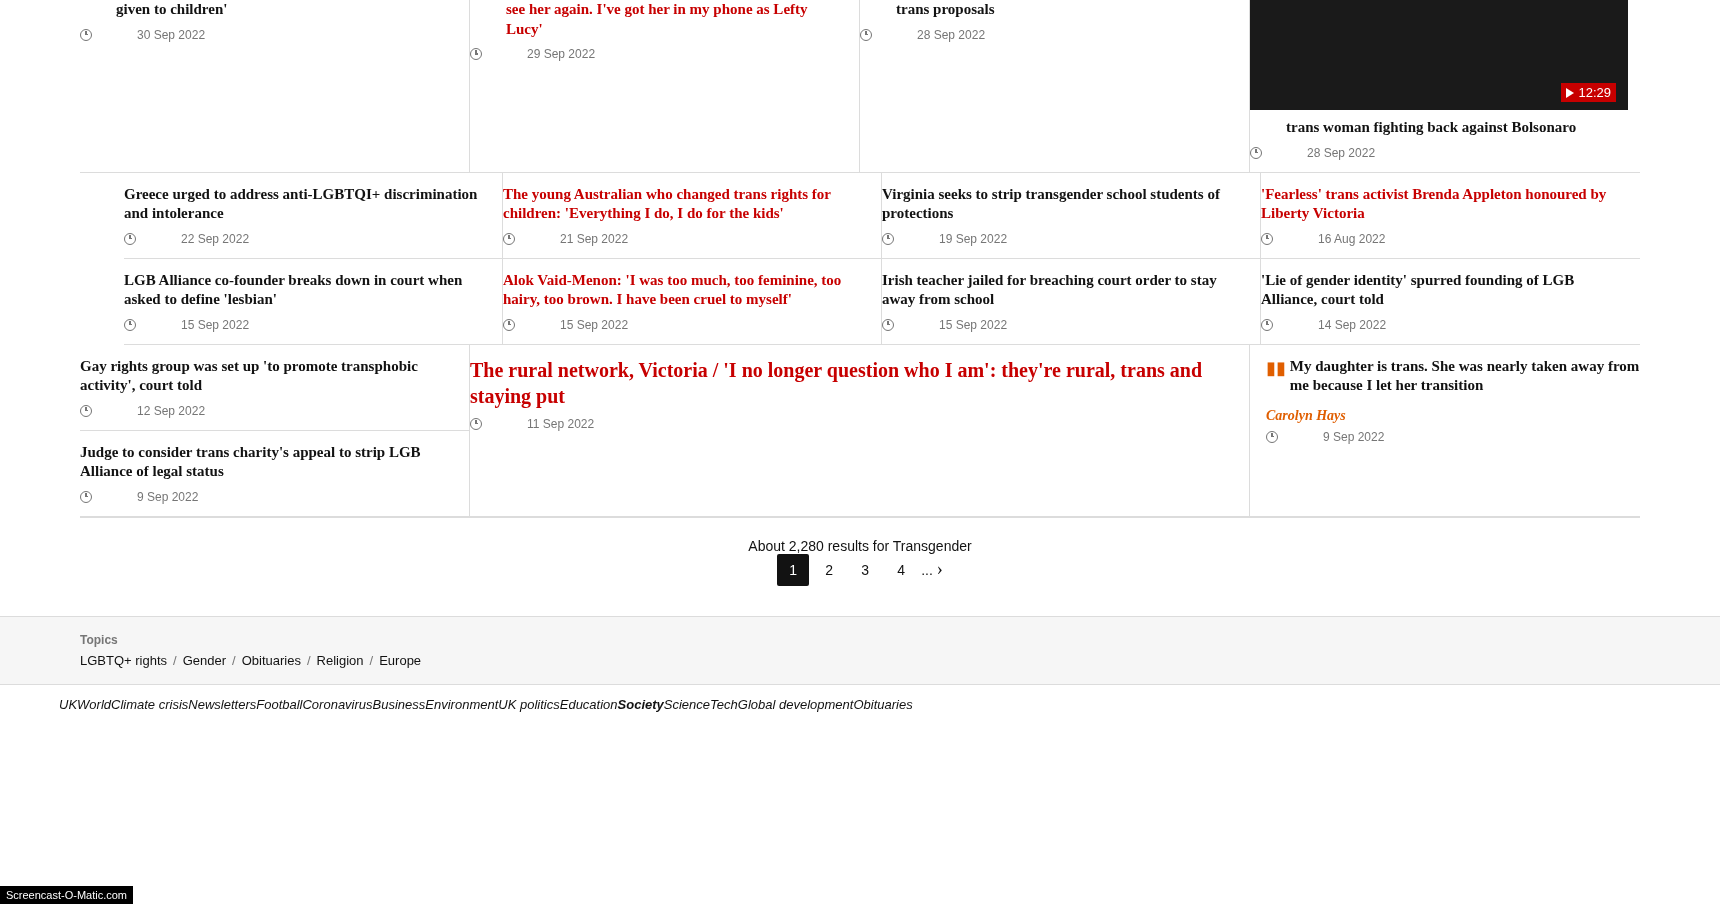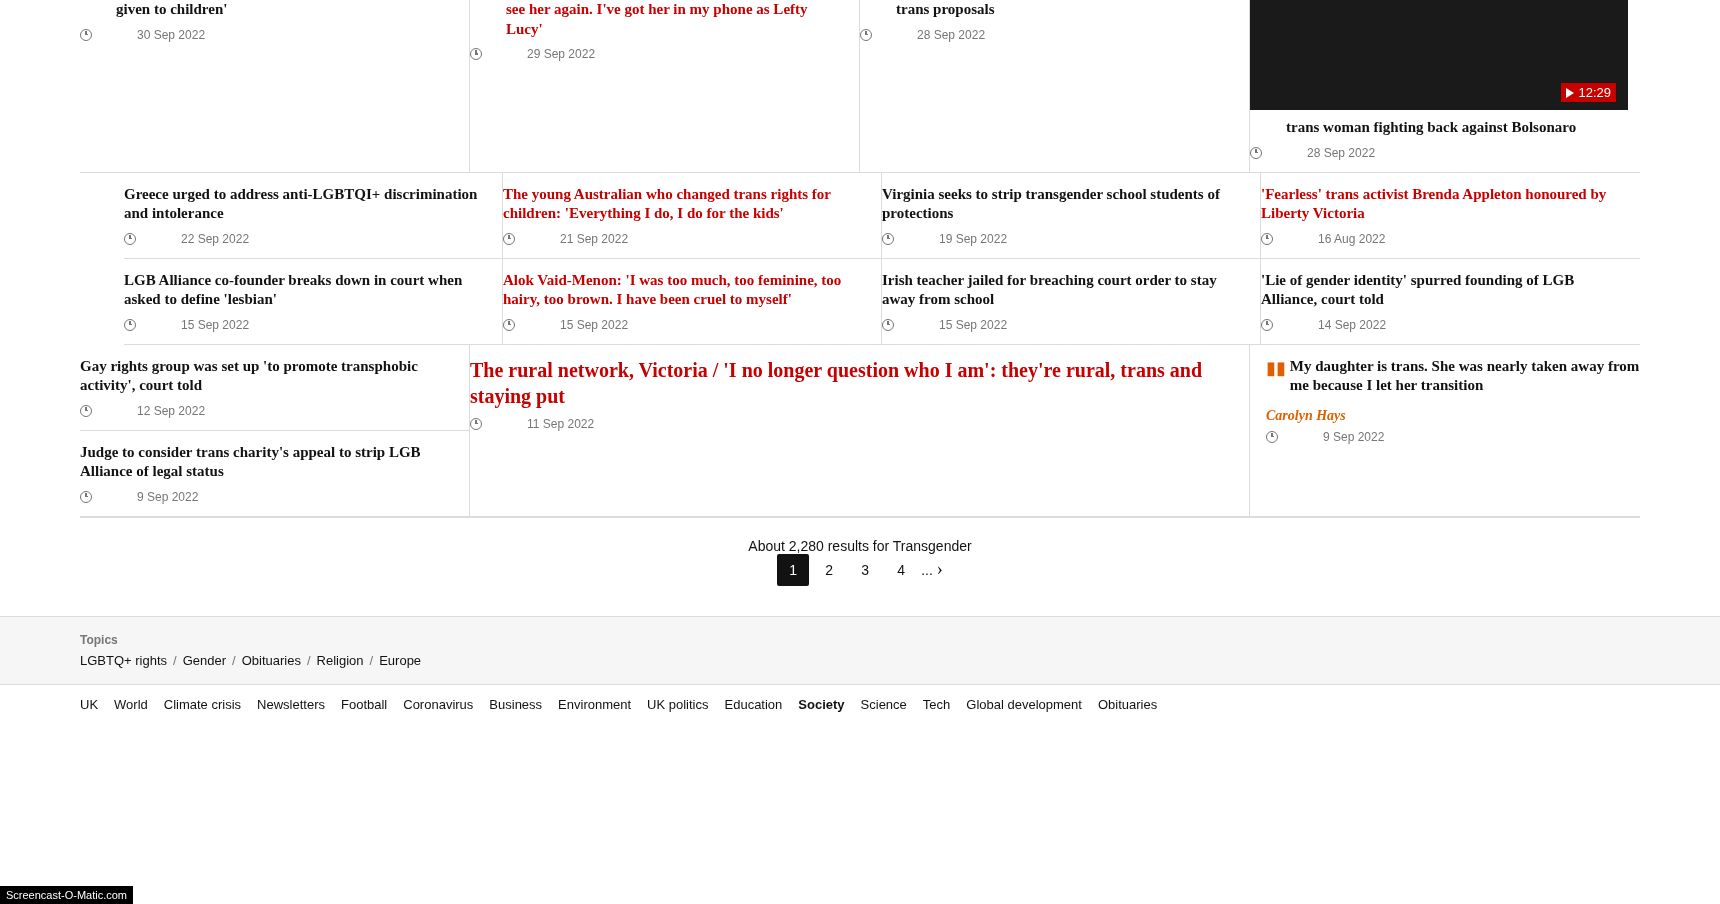--- a/index.html
+++ b/index.html
@@ -194,25 +194,25 @@
     .topic-separator {
       color: #767676;
       margin: 0 6px;
       font-family: Arial, sans-serif;
       font-size: 13px;
     }
 
     
     .bottom-nav {
       background: #fff;
-      padding: 12px 80px;
+      padding: 12px 59px;
       border-top: 1px solid #dcdcdc;
       display: flex;
-      gap: 16px;
       flex-wrap: wrap;
+      font-style: italic;
     }
 
     .nav-link {
       font-family: Arial, sans-serif;
       font-size: 13px;
       color: #121212;
       cursor: pointer;
     }
 
     .nav-link.bold {

